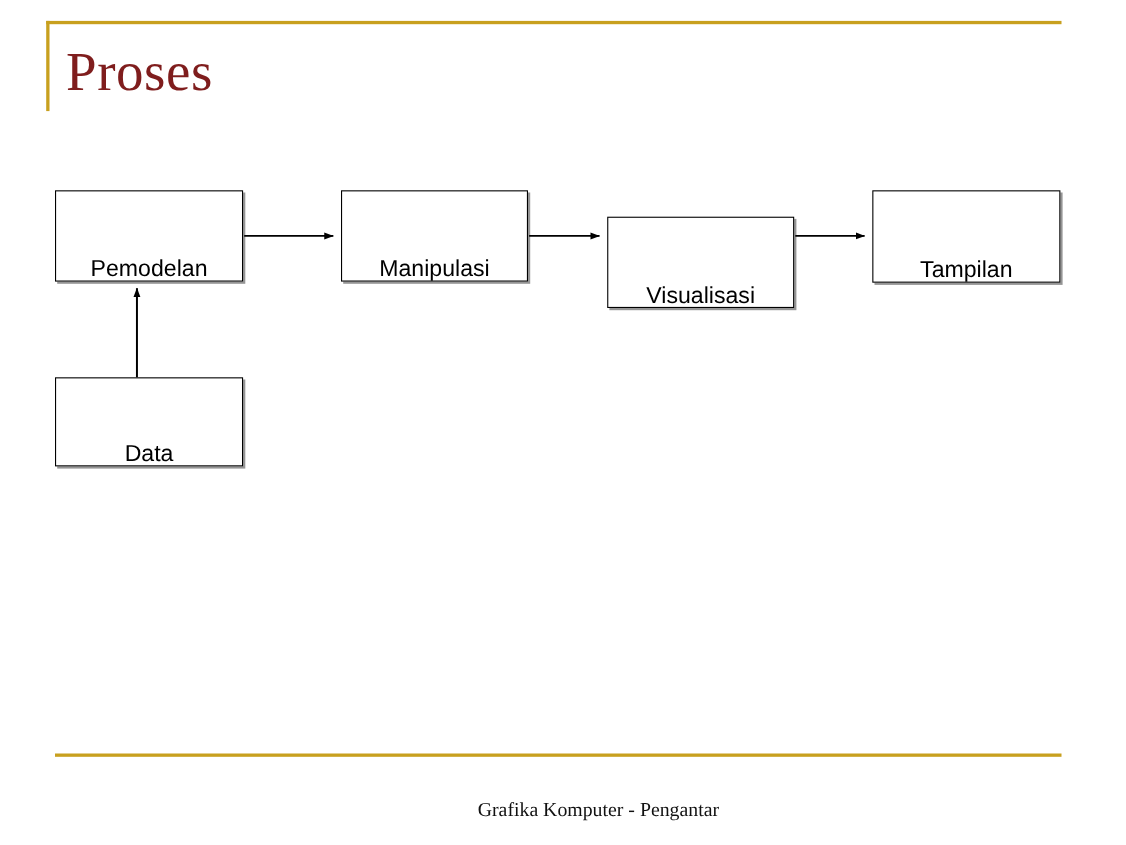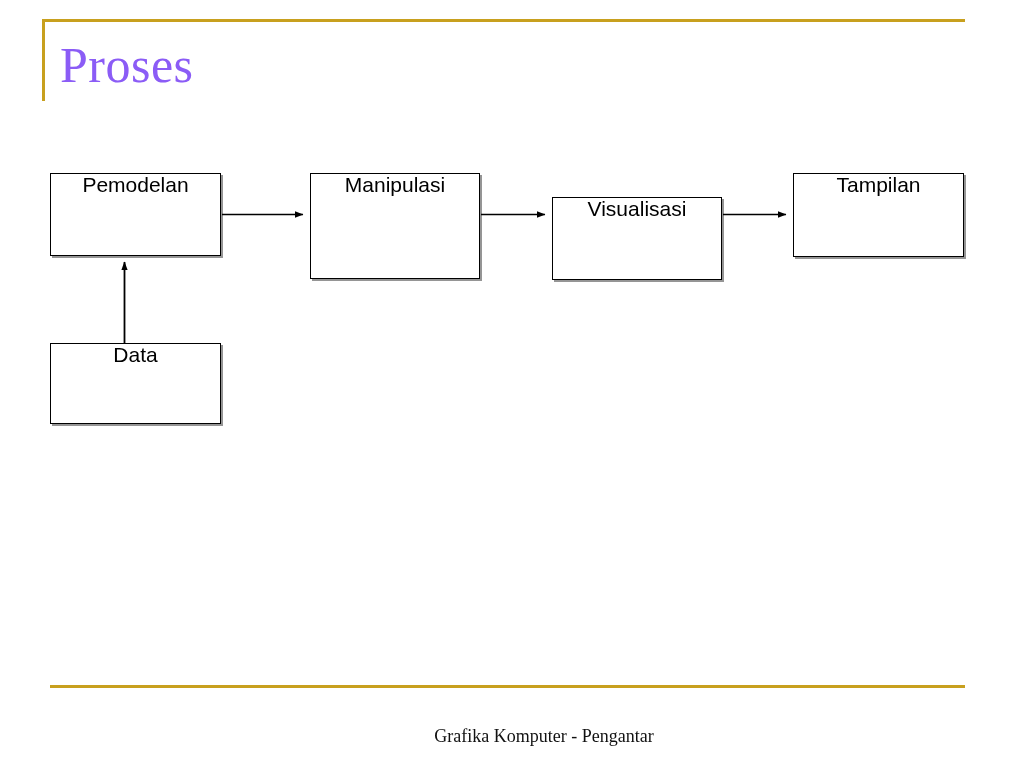--- a/index.html
+++ b/index.html
@@ -40,50 +40,50 @@
     background: #c8a01e;
   }
   .slide-title {
     position: absolute;
     left: 60px;
     top: 36px;
     font-family: "Liberation Serif", "DejaVu Serif", serif;
     font-size: 50px;
     line-height: 58px;
     letter-spacing: 0.5px;
-    color: #8b5cf6;
+    color: #7f1d1d;
     white-space: nowrap;
   }
 
   
   .diagram {
     position: absolute;
     left: 0; top: 0;
     width: 1024px;
     height: 768px;
   }
   .node {
     position: absolute;
     box-sizing: border-box;
     background: #ffffff;
     border: 1px solid #000000;
     box-shadow: 2px 2px 0 0 rgba(130,130,130,0.85);
     display: flex;
-    align-items: flex-start;
+    align-items: flex-end;
     justify-content: center;
   }
   .node-label {
     font-family: "Liberation Sans", sans-serif;
     font-size: 21px;
     color: #000000;
     line-height: 1;
     white-space: nowrap;
   }
   .node-pemodelan { left: 50px;  top: 173px; width: 171px; height: 83px; }
-  .node-manipulasi{ left: 310px; top: 173px; width: 170px; height: 106px; }
+  .node-manipulasi{ left: 310px; top: 173px; width: 170px; height: 83px; }
   .node-visualisasi{left: 552px; top: 173px; width: 170px; height: 83px; margin-top: 24px; }
   .node-tampilan  { left: 793px; top: 173px; width: 171px; height: 84px; }
   .node-data      { left: 50px;  top: 343px; width: 171px; height: 81px; }
 
   .arrows {
     position: absolute;
     left: 0; top: 0;
     width: 1024px;
     height: 768px;
     pointer-events: none;

